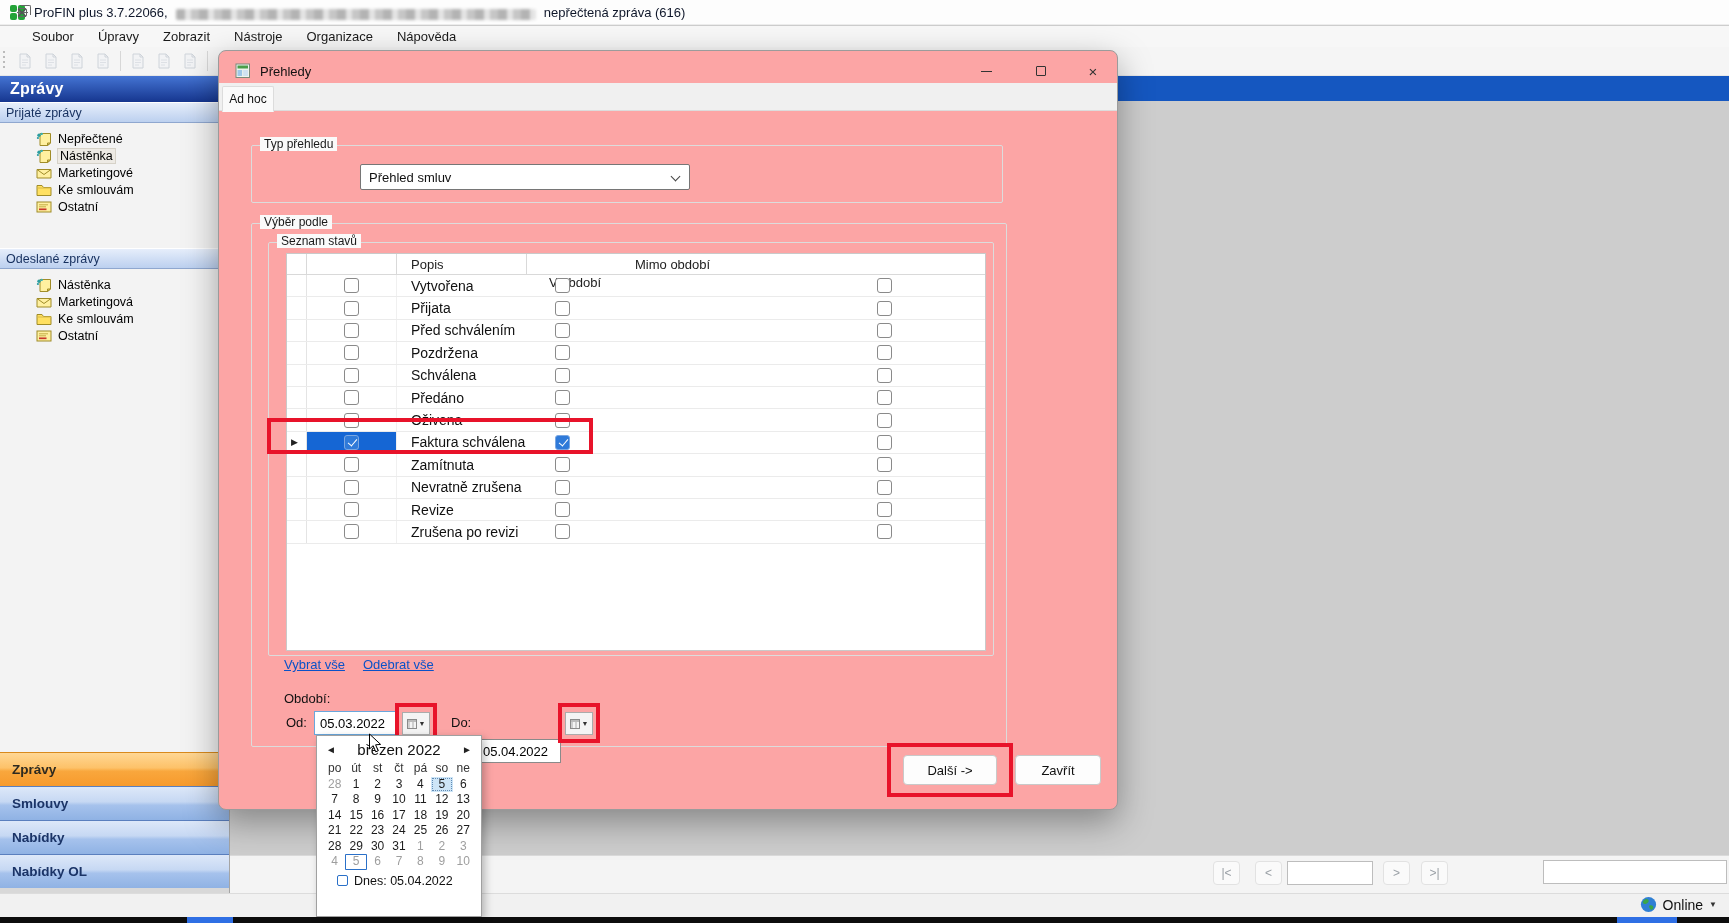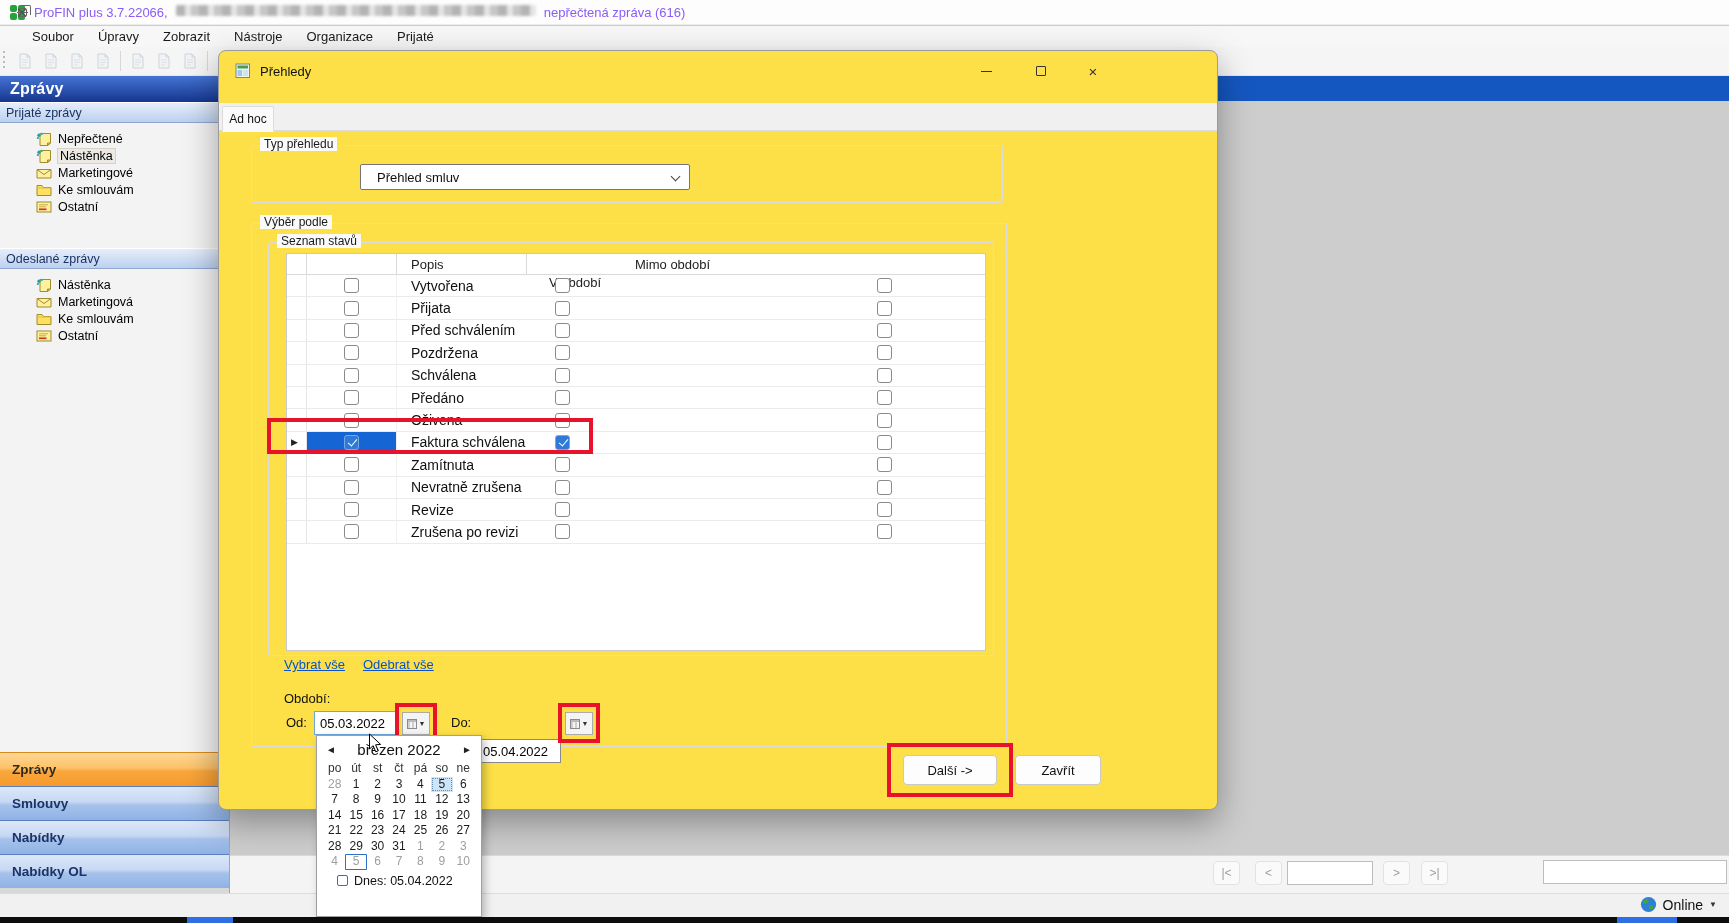--- a/index.html
+++ b/index.html
@@ -4,21 +4,21 @@
 <style>
   html,body{margin:0;padding:0;background:#1a1a1a;}
   *{box-sizing:border-box;}
   .app{position:relative;width:1729px;height:923px;overflow:hidden;background:#cdcdcd;
        font-family:"Liberation Sans",sans-serif;font-size:13px;color:#111;}
 
   
   .titlebar{position:absolute;left:0;top:0;right:0;height:25px;background:#fdfdfd;border-bottom:1px solid #ededed;display:flex;align-items:center;}
   .logo{display:grid;grid-template-columns:7px 7px;grid-gap:1px;margin:0 9px 0 10px;}
   .logo i{width:7px;height:7px;background:#23a338;border-radius:2px;}
-  .title-text{display:flex;align-items:flex-start;gap:8px;color:#8b5cf6;font-size:13px;white-space:nowrap;}
+  .title-text{display:flex;align-items:flex-end;gap:8px;color:#0f172a;font-size:13px;white-space:nowrap;}
   .blur-chip{width:360px;height:11px;border-radius:2px;filter:blur(1.6px);
      background:repeating-linear-gradient(90deg,#b3b3b3 0 9px,#e4e4e4 9px 15px,#c6c6c6 15px 23px);}
   .wctrl{position:absolute;top:0;width:44px;height:25px;display:flex;align-items:center;justify-content:center;color:#555;}
   .wctrl.w-min{left:1572;} .wctrl.w-max{left:1626;} .wctrl.w-cls{left:1680;}
   .gl-min{width:11px;border-top:1.4px solid #666;display:inline-block;}
   .gl-restore{width:9px;height:9px;border:1.2px solid #666;border-radius:2px;position:relative;display:inline-block;}
   .gl-restore:before{content:"";position:absolute;left:2px;top:-4px;width:9px;height:9px;border:1.2px solid #666;border-left:none;border-bottom:none;border-radius:0 2px 0 0;}
   .gl-x{font-size:15px;line-height:1;color:#555;}
   .menubar{position:absolute;left:0;top:26px;right:0;height:21px;background:#f7f7f7;display:flex;align-items:center;padding-left:20px;}
   .menu-item{padding:0 12px;font-size:13px;color:#1a1a1a;height:21px;display:flex;align-items:center;cursor:default;}
@@ -49,32 +49,32 @@
   .pg-btn{position:absolute;top:5px;width:27px;height:24px;background:#fafafa;border:1px solid #e2e2e2;border-radius:4px;color:#9aa0a6;font-size:12px;display:flex;align-items:center;justify-content:center;}
   .pg-input{position:absolute;top:5px;height:24px;background:#fff;border:1px solid #bdbdbd;font-size:12px;padding:0 4px;font-family:"Liberation Sans",sans-serif;}
   .statusbar{position:absolute;left:0;top:893px;right:0;height:24px;background:#f1f1f1;border-top:1px solid #dcdcdc;}
   .online{position:absolute;right:12px;top:2px;display:flex;align-items:center;gap:6px;font-size:14px;color:#111;}
   .caret-down{font-size:8px;color:#333;}
   .taskbar{position:absolute;left:0;top:917px;right:0;height:6px;background:#0d0d0d;}
   .taskbar i{position:absolute;top:0;height:6px;background:#2f6fe4;}
   .tb1{left:187px;width:46px;} .tb2{left:1617px;width:60px;}
 
   
-  .dialog{position:absolute;left:218px;top:50px;width:1000px;height:760px;background:#fde047;border:1px solid #9b9b9b;border-radius:8px;box-shadow:0 12px 34px rgba(0,0,0,.35);z-index:10;}
+  .dialog{position:absolute;left:218px;top:50px;width:900px;height:760px;background:#fca5a5;border:1px solid #9b9b9b;border-radius:8px;box-shadow:0 12px 34px rgba(0,0,0,.35);z-index:10;}
   .dlg-title{position:absolute;left:0;top:0;right:0;height:40px;display:flex;align-items:center;padding-left:16px;gap:9px;font-size:13px;color:#111;}
   .dlg-ctrl{position:absolute;top:5px;width:30px;height:30px;display:flex;align-items:center;justify-content:center;color:#333;}
   .dc-min{left:752px;} .dc-max{left:807px;} .dc-cls{left:859px;font-size:15px;}
   .dlg-sq{width:10px;height:10px;border:1.2px solid #333;border-radius:1px;display:inline-block;}
   .dlg-mn{width:11px;border-top:1.4px solid #333;display:inline-block;}
-  .dlg-tabs{position:absolute;left:0;top:52px;right:0;height:28px;background:#f0f0f0;border-bottom:1px solid #dcdcdc;}
+  .dlg-tabs{position:absolute;left:0;top:32px;right:0;height:28px;background:#f0f0f0;border-bottom:1px solid #dcdcdc;}
   .tab{position:absolute;left:3px;top:3px;height:26px;width:52px;background:#fafafa;border:1px solid #dcdcdc;border-bottom:1px solid #fafafa;border-radius:2px 2px 0 0;display:flex;align-items:center;justify-content:center;font-size:12px;}
   .grp{position:absolute;border:1px solid #dcdcdc;border-radius:2px;}
   .grp-label{position:absolute;top:-9px;left:8px;background:#fafafa;padding:0 4px;font-size:12px;color:#1a1a1a;}
   .grp-typ{left:32px;top:94px;width:752px;height:58px;}
-  .combo{position:absolute;left:108px;top:18px;width:330px;height:26px;background:#fff;border:1px solid #767676;border-radius:2px;display:flex;align-items:center;padding-left:16px;font-size:13px;}
+  .combo{position:absolute;left:108px;top:18px;width:330px;height:26px;background:#fff;border:1px solid #767676;border-radius:2px;display:flex;align-items:center;padding-left:8px;font-size:13px;}
   .combo .chev{position:absolute;right:10px;top:8px;width:7px;height:7px;border-right:1.4px solid #444;border-bottom:1.4px solid #444;transform:rotate(45deg);}
   .grp-vyber{left:32px;top:172px;width:756px;height:524px;}
   .grp-seznam{left:16px;top:18px;width:726px;height:414px;}
   .dtable{position:absolute;left:17px;top:10px;width:700px;height:398px;background:#fff;border:1px solid #c9c9c9;overflow:hidden;}
   .thead{display:flex;height:21px;border-bottom:1px solid #d9d9d9;font-size:13px;color:#222;}
   .thead .hc{border-right:1px solid #d9d9d9;display:flex;align-items:center;}
   .hc.h-ind{width:20px;} .hc.h-chk{width:90px;} .hc.h-popis{width:130px;padding-left:14px;}
   .hc.h-vobd{width:100px;padding-left:22px;margin-top:28px;} .hc.h-mimo{flex:1;padding-left:8px;border-right:none;}
   .trow{display:flex;height:22.4px;border-bottom:1px solid #ebebeb;align-items:center;}
   .c{height:100%;display:flex;align-items:center;}
@@ -155,21 +155,21 @@
         <span class="gl-x">✕</span>
       </span>
   </div>
 
   <div class="menubar" id="menubar">
       <span class="menu-item">Soubor</span>
       <span class="menu-item">Úpravy</span>
       <span class="menu-item">Zobrazit</span>
       <span class="menu-item">Nástroje</span>
       <span class="menu-item">Organizace</span>
-      <span class="menu-item">Prijaté</span>
+      <span class="menu-item">Nápověda</span>
     </div>
 
   <div class="toolbar" id="toolbar">
     <span class="tb-grip"></span>
   <span class="tb-ic">
         <svg width="18" height="18" viewBox="0 0 18 18">
           <path d="M4 2h7l3 3v11H4z" fill="#f1f3f6" stroke="#c2c8d0"></path>
           <path d="M11 2v3h3" fill="none" stroke="#c2c8d0"></path>
           <path d="M6 8h6M6 10.5h6M6 13h4" stroke="#d5dae0"></path>
         </svg>

